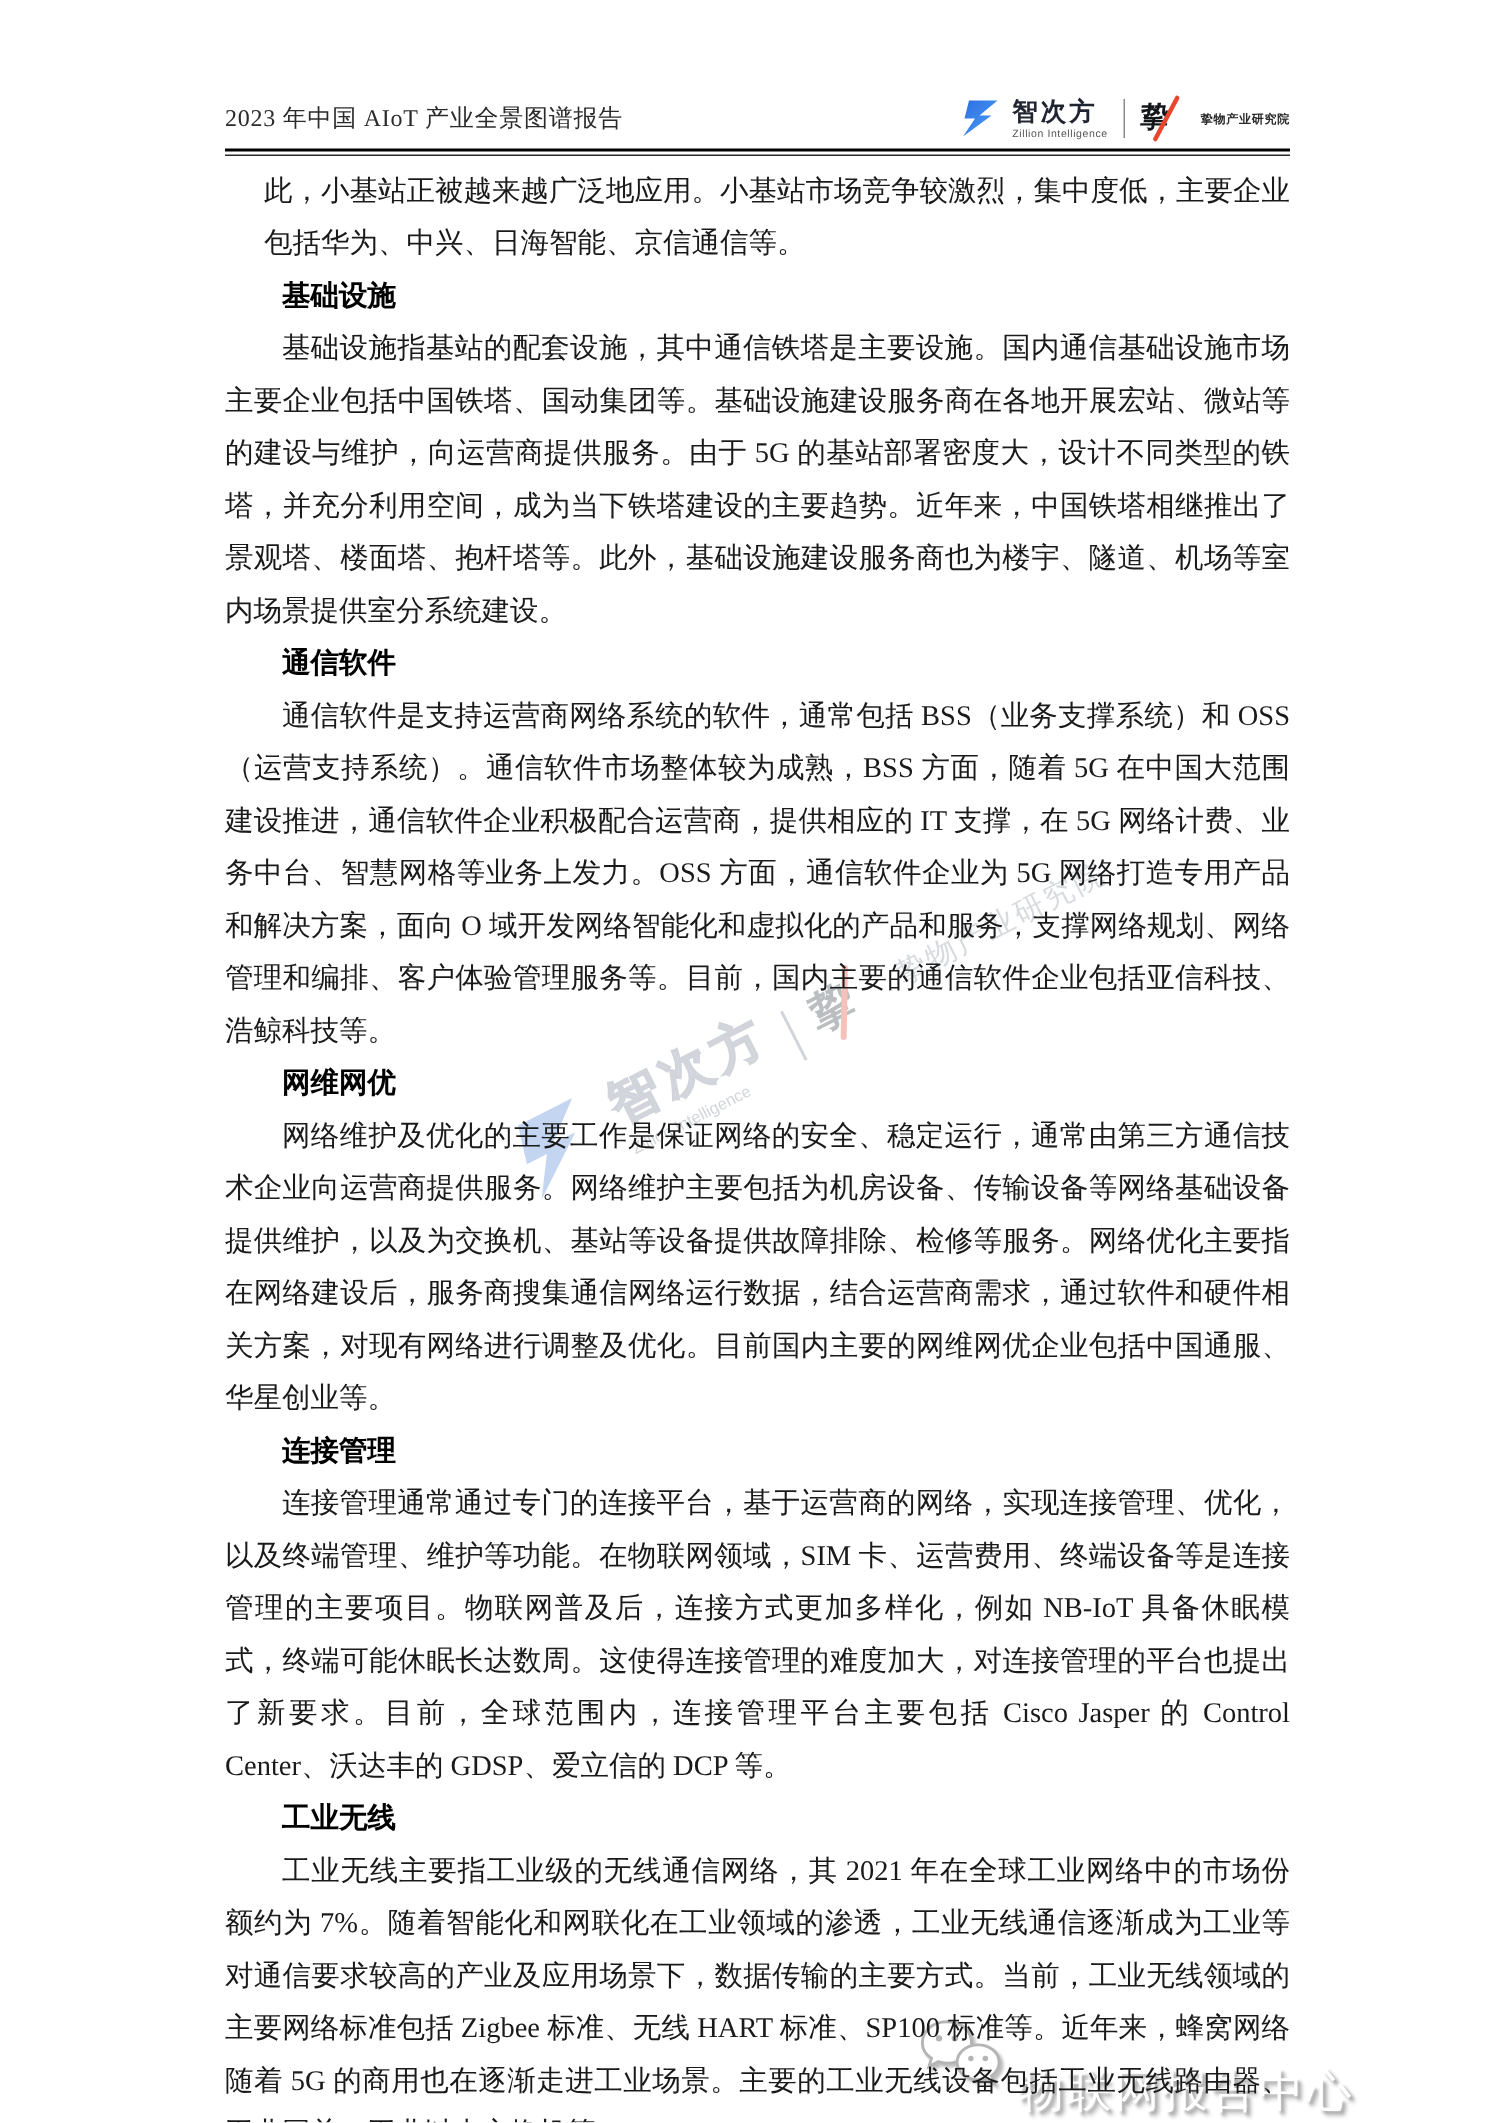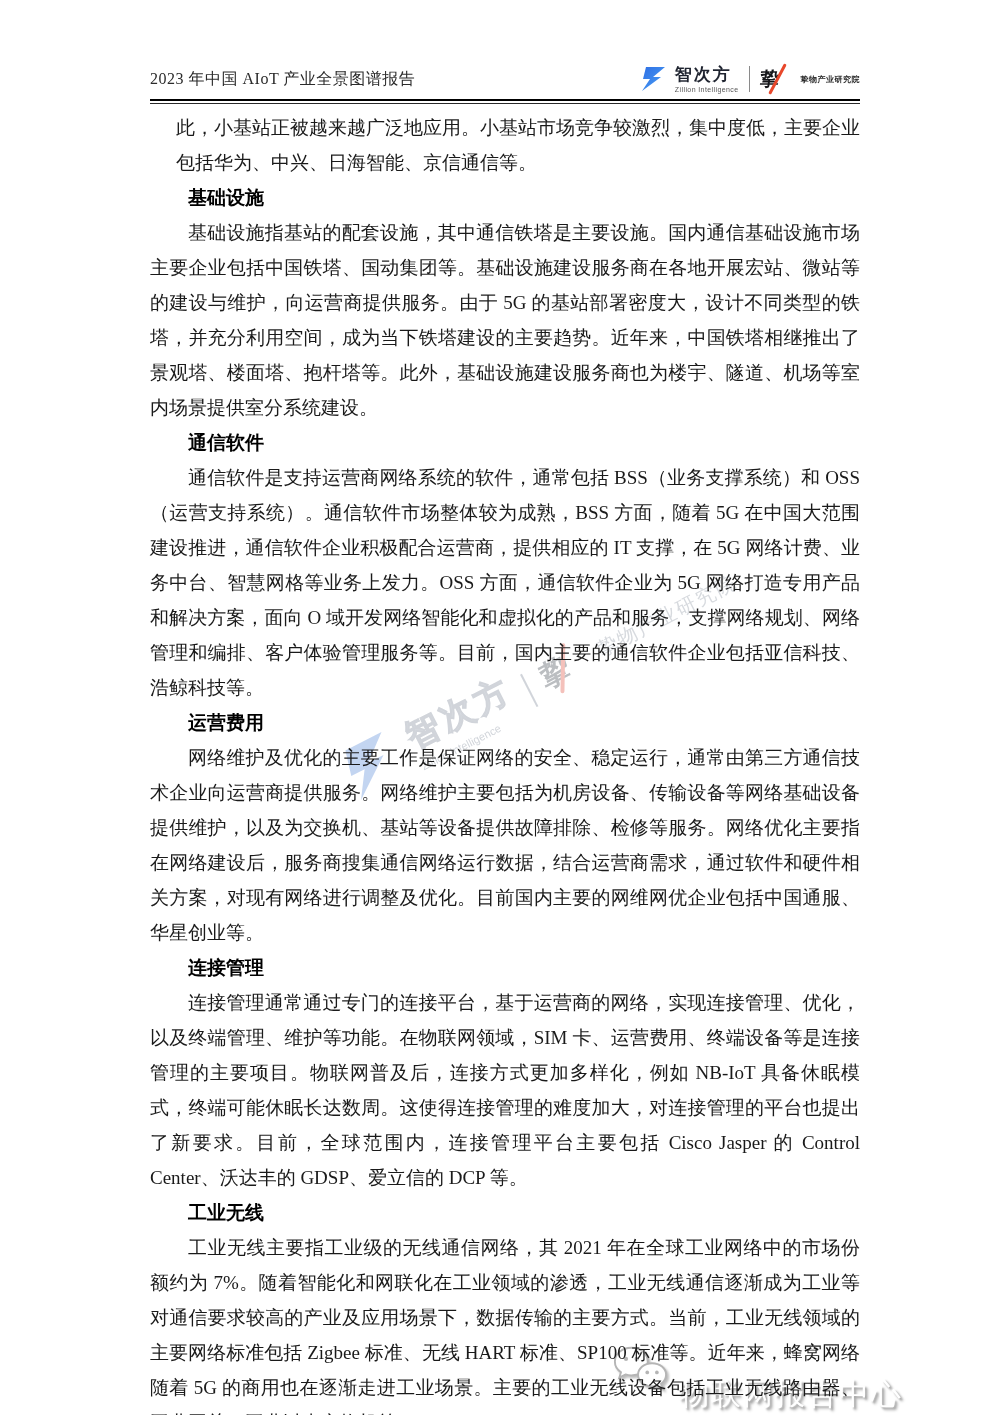--- a/index.html
+++ b/index.html
@@ -172,21 +172,21 @@
 
   <div class="content">
     <p class="no-indent">此，小基站正被越来越广泛地应用。小基站市场竞争较激烈，集中度低，主要企业包括华为、中兴、日海智能、京信通信等。</p>
 
     <h2>基础设施</h2>
     <p>基础设施指基站的配套设施，其中通信铁塔是主要设施。国内通信基础设施市场主要企业包括中国铁塔、国动集团等。基础设施建设服务商在各地开展宏站、微站等的建设与维护，向运营商提供服务。由于 5G 的基站部署密度大，设计不同类型的铁塔，并充分利用空间，成为当下铁塔建设的主要趋势。近年来，中国铁塔相继推出了景观塔、楼面塔、抱杆塔等。此外，基础设施建设服务商也为楼宇、隧道、机场等室内场景提供室分系统建设。</p>
 
     <h2>通信软件</h2>
     <p>通信软件是支持运营商网络系统的软件，通常包括 BSS（业务支撑系统）和 OSS（运营支持系统）。通信软件市场整体较为成熟，BSS 方面，随着 5G 在中国大范围建设推进，通信软件企业积极配合运营商，提供相应的 IT 支撑，在 5G 网络计费、业务中台、智慧网格等业务上发力。OSS 方面，通信软件企业为 5G 网络打造专用产品和解决方案，面向 O 域开发网络智能化和虚拟化的产品和服务，支撑网络规划、网络管理和编排、客户体验管理服务等。目前，国内主要的通信软件企业包括亚信科技、浩鲸科技等。</p>
 
-    <h2>运营费用</h2>
+    <h2>网维网优</h2>
     <p>网络维护及优化的主要工作是保证网络的安全、稳定运行，通常由第三方通信技术企业向运营商提供服务。网络维护主要包括为机房设备、传输设备等网络基础设备提供维护，以及为交换机、基站等设备提供故障排除、检修等服务。网络优化主要指在网络建设后，服务商搜集通信网络运行数据，结合运营商需求，通过软件和硬件相关方案，对现有网络进行调整及优化。目前国内主要的网维网优企业包括中国通服、华星创业等。</p>
 
     <h2>连接管理</h2>
     <p>连接管理通常通过专门的连接平台，基于运营商的网络，实现连接管理、优化，以及终端管理、维护等功能。在物联网领域，SIM 卡、运营费用、终端设备等是连接管理的主要项目。物联网普及后，连接方式更加多样化，例如 NB-IoT 具备休眠模式，终端可能休眠长达数周。这使得连接管理的难度加大，对连接管理的平台也提出了新要求。目前，全球范围内，连接管理平台主要包括 Cisco Jasper 的 Control Center、沃达丰的 GDSP、爱立信的 DCP 等。</p>
 
     <h2>工业无线</h2>
     <p>工业无线主要指工业级的无线通信网络，其 2021 年在全球工业网络中的市场份额约为 7%。随着智能化和网联化在工业领域的渗透，工业无线通信逐渐成为工业等对通信要求较高的产业及应用场景下，数据传输的主要方式。当前，工业无线领域的主要网络标准包括 Zigbee 标准、无线 HART 标准、SP100 标准等。近年来，蜂窝网络随着 5G 的商用也在逐渐走进工业场景。主要的工业无线设备包括工业无线路由器、工业网关、工业以太交换机等。</p>
   </div>
 
 

